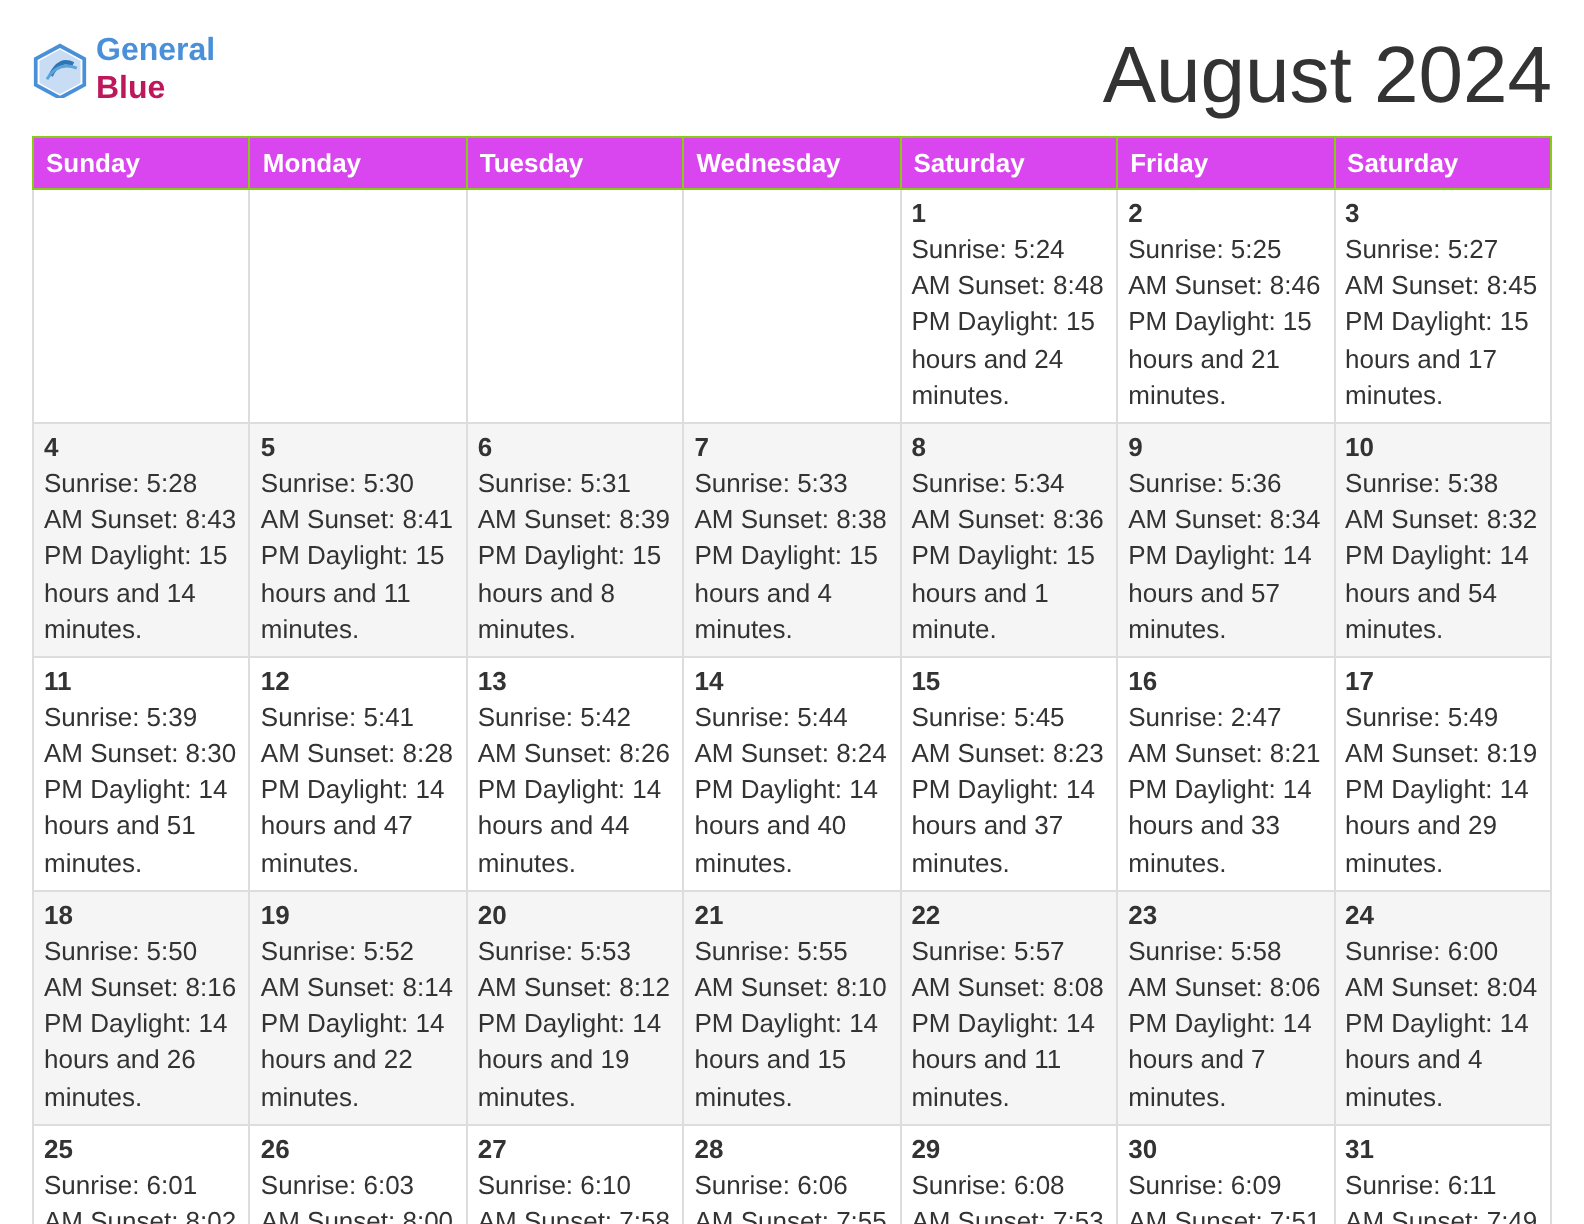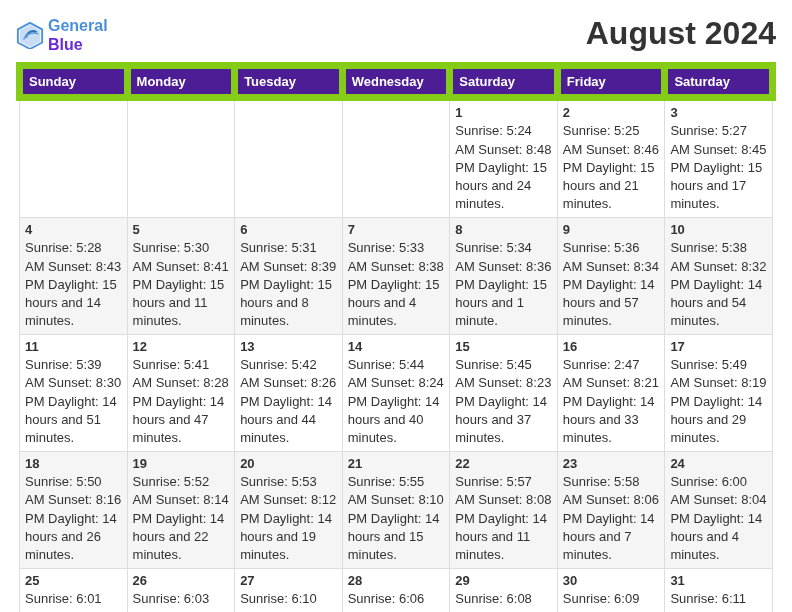--- a/index.html
+++ b/index.html
@@ -38,44 +38,44 @@
       color: #4a90d9;
     }
     .logo-icon {
       width: 28px;
       height: 28px;
     }
     .title-block {
       text-align: right;
     }
     .main-title {
-      font-size: 32px;
-      font-weight: bold;
+      font-size: 40px;
+      font-weight: normal;
       color: #333;
       line-height: 1.1;
     }
     .subtitle {
       font-size: 14px;
       color: #555;
     }
     .calendar {
       flex: 1;
       border: 1px solid #ccc;
       border-collapse: collapse;
       width: 100%;
       table-layout: fixed;
     }
     .calendar th {
-      background-color: #4c1d95;
+      background-color: #d946ef;
       color: white;
       text-align: left;
       padding: 5px 6px;
       font-size: 13px;
       font-weight: bold;
-      border: 7px solid #84cc16;
+      border: 1px solid #84cc16;
     }
     .calendar td {
       vertical-align: top;
       padding: 4px 5px;
       border: 1px solid #ddd;
       font-size: 9.5px;
       color: #333;
       background: #fff;
       height: 80px;
     }
@@ -113,21 +113,21 @@
   <div class="header">
     <div class="logo">
       <svg class="logo-icon" viewBox="0 0 30 30">
         <polygon points="15,4 26,10 26,22 15,28 4,22 4,10" fill="#4a90d9" opacity="0.3"></polygon>
         <polygon points="15,2 28,9 28,23 15,30 2,23 2,9" fill="none" stroke="#4a90d9" stroke-width="2"></polygon>
         <path d="M10,18 Q15,8 22,12" stroke="#2e75b6" stroke-width="2.5" fill="none"></path>
         <path d="M8,20 Q14,10 24,14" stroke="#5ba3d9" stroke-width="1.5" fill="none"></path>
       </svg>
       <div class="logo-text">
         <div><span>General</span></div>
-        <div><span style="color:#6d28d9">Blue</span></div>
+        <div><span style="color:#be185d">Blue</span></div>
       </div>
     </div>
     <div class="title-block">
       <div class="main-title">August 2024</div>
     </div>
   </div>
 
   <table class="calendar">
     <thead>
       <tr>

